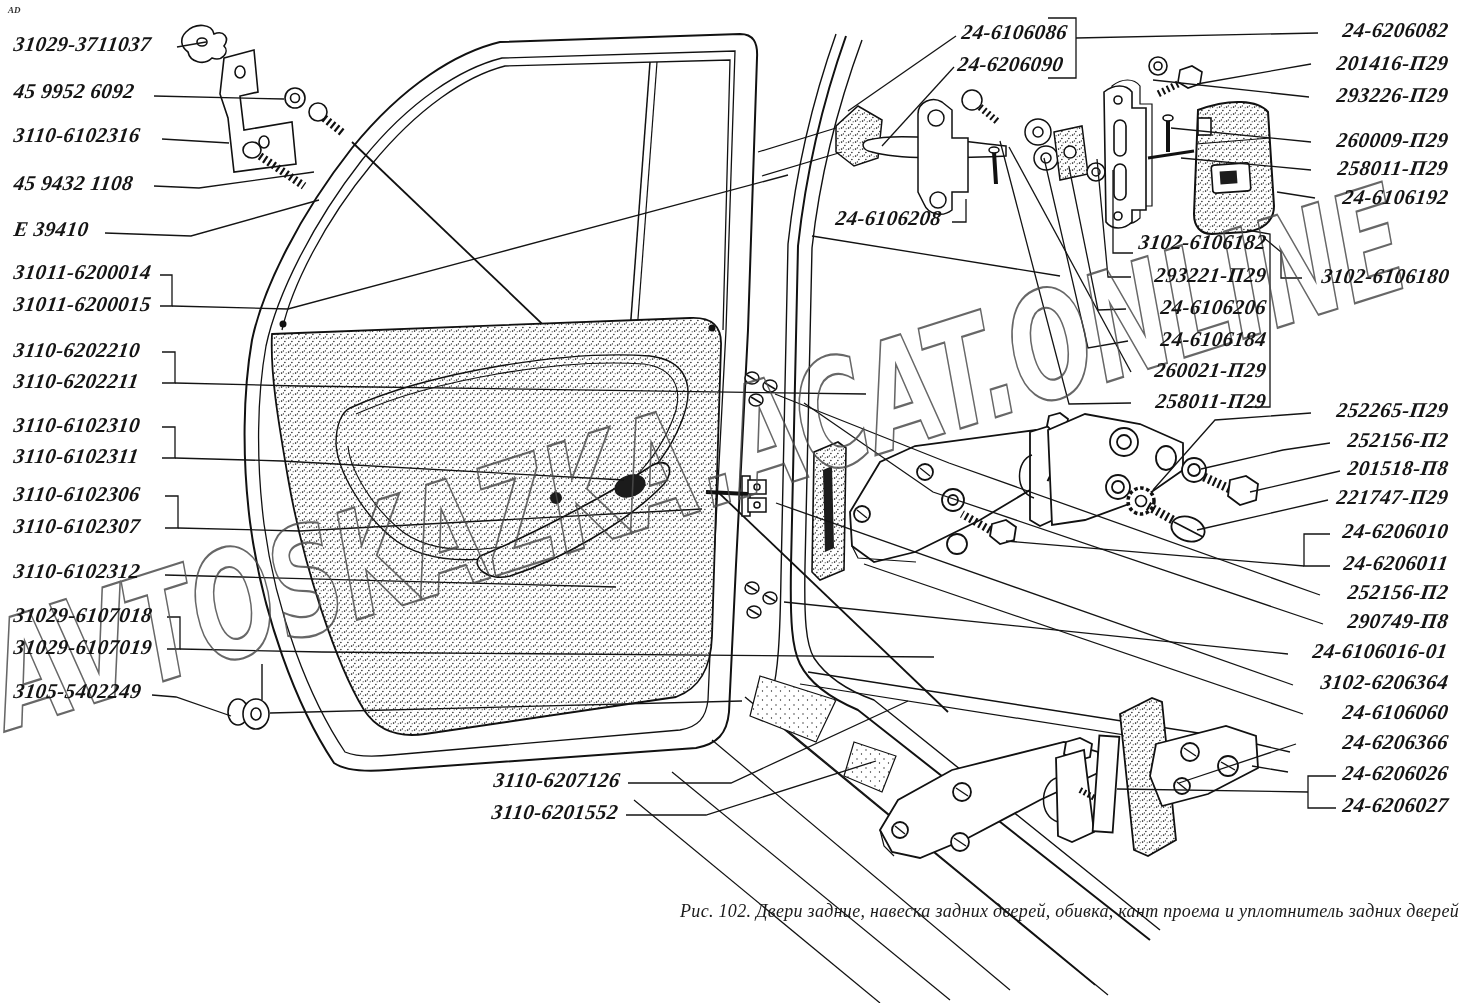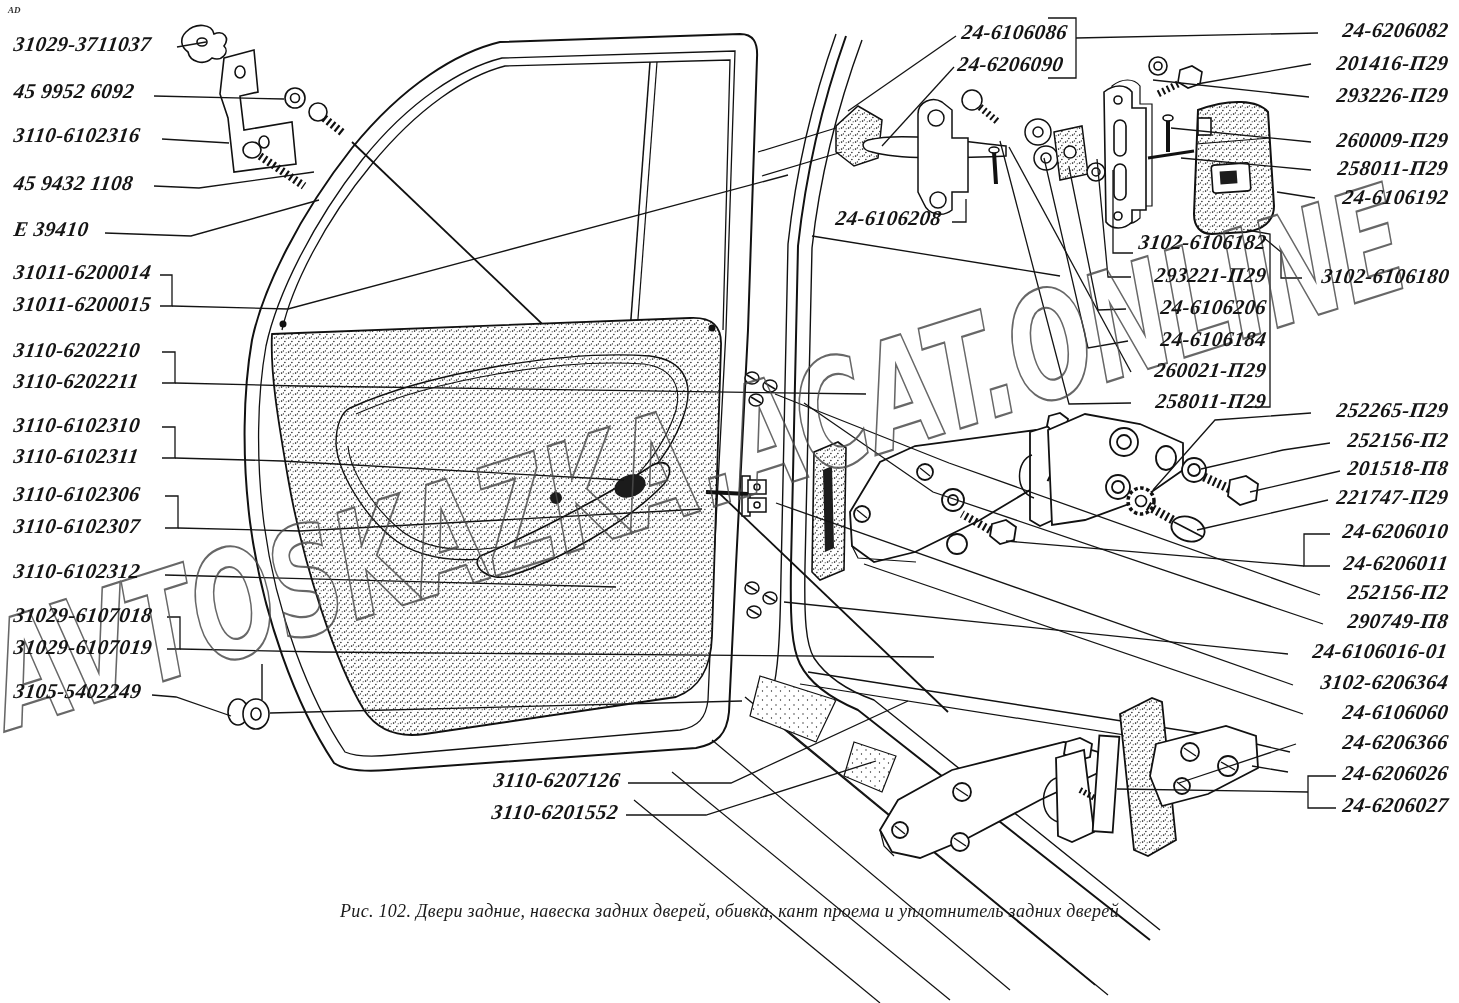--- a/index.html
+++ b/index.html
@@ -2,21 +2,21 @@
 <html><head>
 <meta charset="utf-8">
 <style>
   html,body{margin:0;padding:0;background:#fff;}
   .stage{position:relative;width:1459px;height:1003px;background:#ffffff;overflow:hidden;
          font-family:"Liberation Serif",serif;}
   .stage svg{position:absolute;left:0;top:0;}
   #labels-layer{position:absolute;left:0;top:0;width:100%;height:100%;z-index:5;}
   .plabel{position:absolute;font:italic 700 21px "Liberation Serif",serif;color:#141414;
           white-space:nowrap;letter-spacing:.4px;transform:skewX(-8deg);line-height:26px;}
-  .caption{position:absolute;left:0;right:0;top:901px;text-align:center;z-index:5;
+  .caption{position:absolute;left:0;right:0;top:901px;text-align:right;z-index:5;
            font:italic 18px "Liberation Serif",serif;color:#1a1a1a;letter-spacing:.3px;}
   .corner-mark{position:absolute;left:8px;top:5px;font:italic 700 9px "Liberation Serif",serif;color:#333;z-index:5;}
 </style>
 </head>
 <body>
 
 <div class="stage">
 
   <svg width="1459" height="1003" viewBox="0 0 1459 1003">
     <defs>

